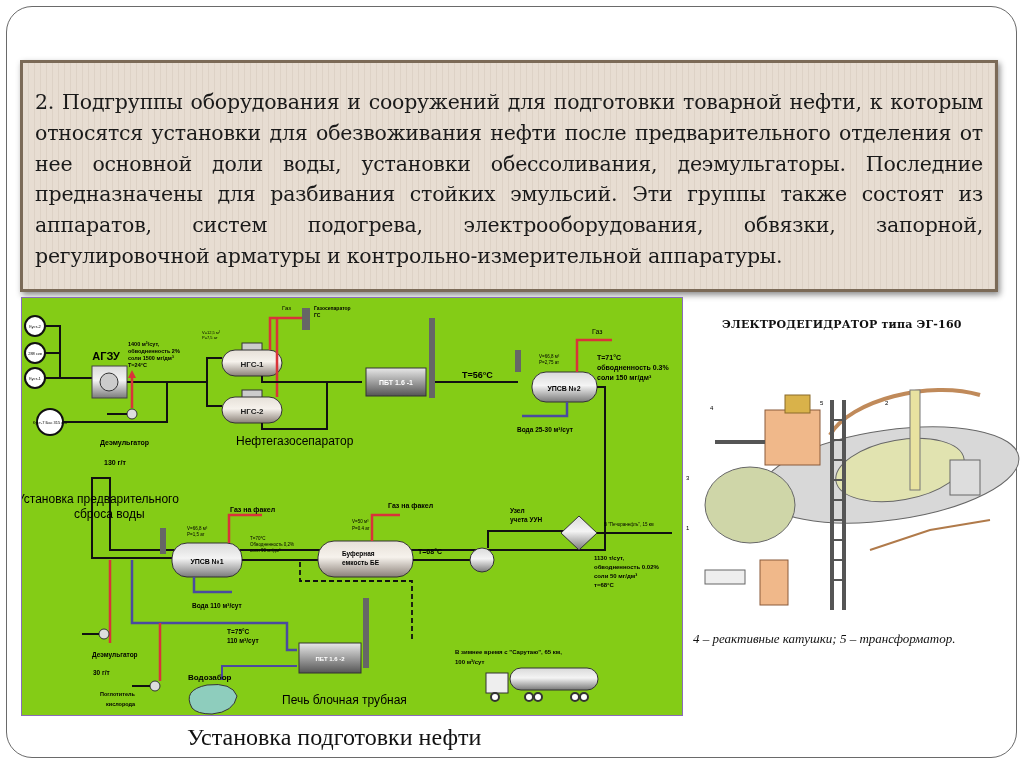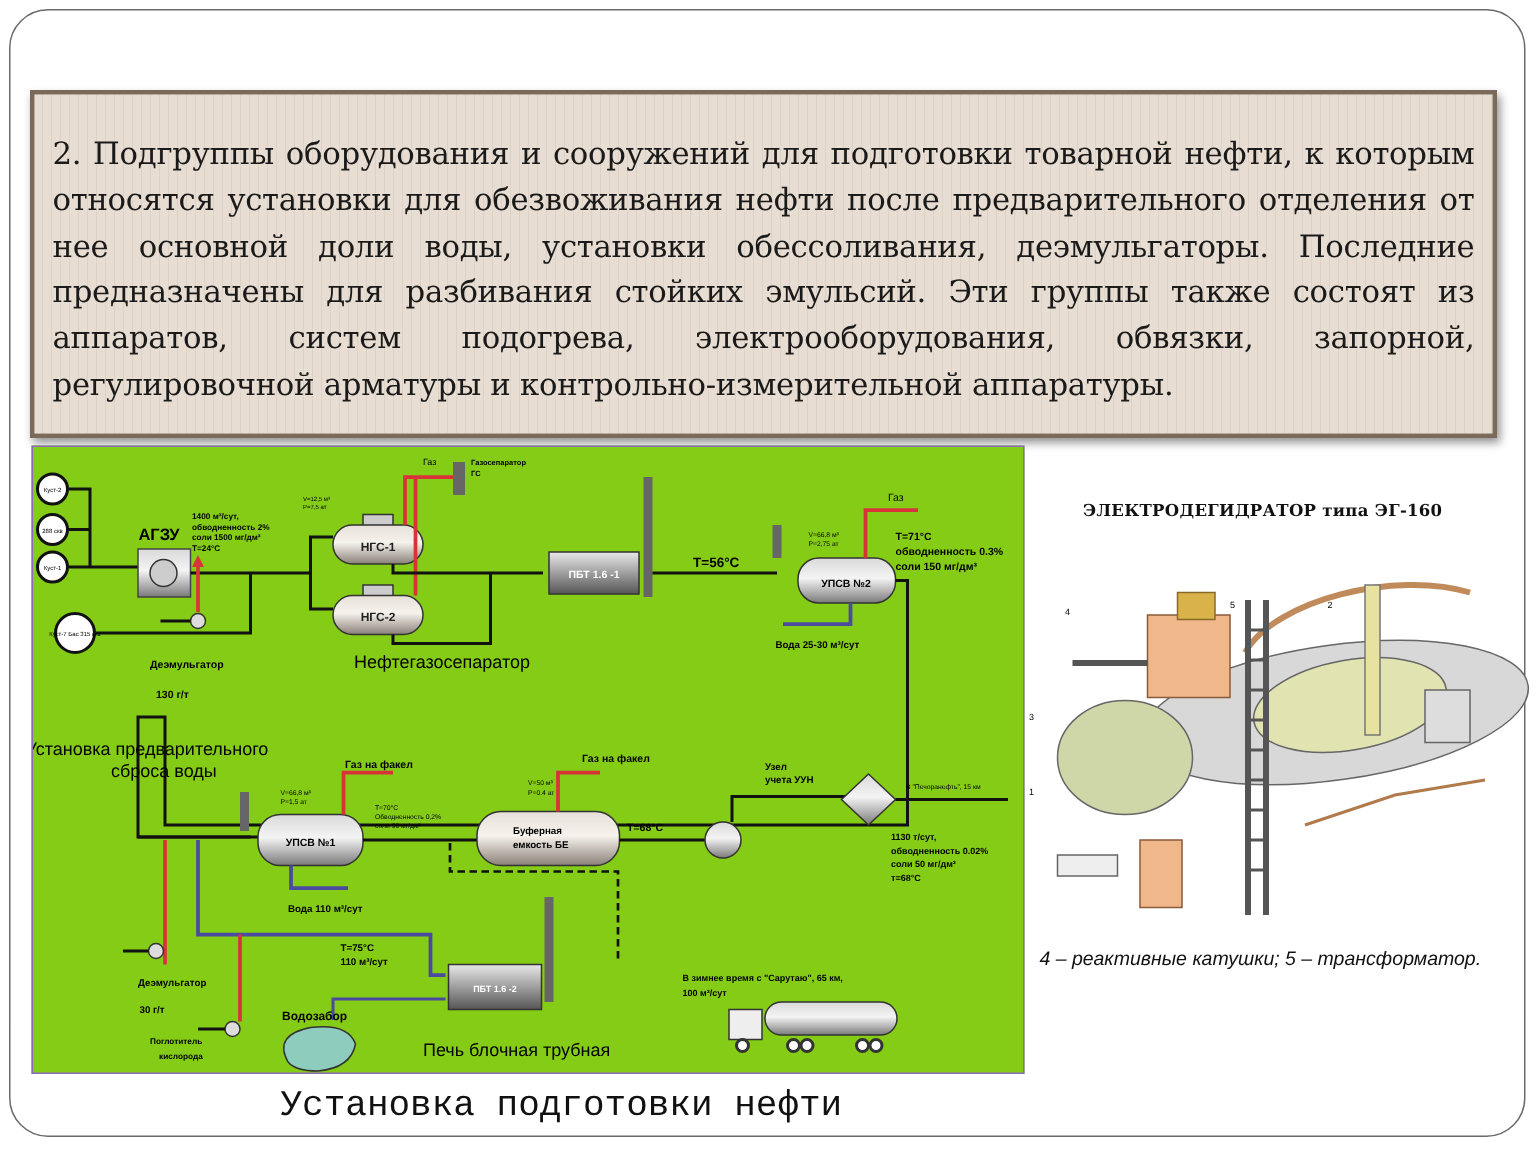--- a/index.html
+++ b/index.html
@@ -19,31 +19,31 @@
   .text-box p {
     margin: 0; font-family: "DejaVu Serif", serif; font-size: 20.5px; line-height: 30.8px;
     color: #1a1a1a; text-align: justify; letter-spacing: -0.2px;
   }
   .diagram-panel {
     position: absolute; left: 21px; top: 297px; width: 662px; height: 419px;
     border: 1.5px solid #8a6cb8; box-sizing: border-box; background: #84cc16;
   }
   .bottom-caption {
     position: absolute; left: 187px; top: 724px; font-size: 24px; color: #111;
-    font-family: Liberation Mono, monospace;
+    font-family: Liberation Serif, serif;
   }
   .eg-title {
     position: absolute; left: 722px; top: 318px; font-family: "DejaVu Serif", serif;
-    font-size: 11px; font-weight: bold; color: #111; letter-spacing: 0.2px; margin-top: 16px;
+    font-size: 11px; font-weight: bold; color: #111; letter-spacing: 0.2px;
   }
   .eg-legend {
     position: absolute; left: 645px; top: 630px; font-size: 13px; font-style: italic; color: #111;
     white-space: nowrap; line-height: 18px;
   }
-  .eg-legend .l2 { padding-left: 48px; }
+  .eg-legend .l2 { padding-left: 48px; font-family: Liberation Serif, serif; }
   .eg-art { position: absolute; left: 680px; top: 380px; }
   svg text { font-family: "Liberation Sans", sans-serif; }
 </style>
 </head>
 <body>
 
 <div class="slide-frame"></div>
 
 <div class="text-box">
   <p>2. Подгруппы оборудования и сооружений для подготовки товарной нефти, к которым относятся установки для обезвоживания нефти после предварительного отделения от нее основной доли воды, установки обессоливания, деэмульгаторы. Последние предназначены для разбивания стойких эмульсий. Эти группы также состоят из аппаратов, систем подогрева, электрооборудования, обвязки, запорной, регулировочной арматуры и контрольно-измерительной аппаратуры.</p>

